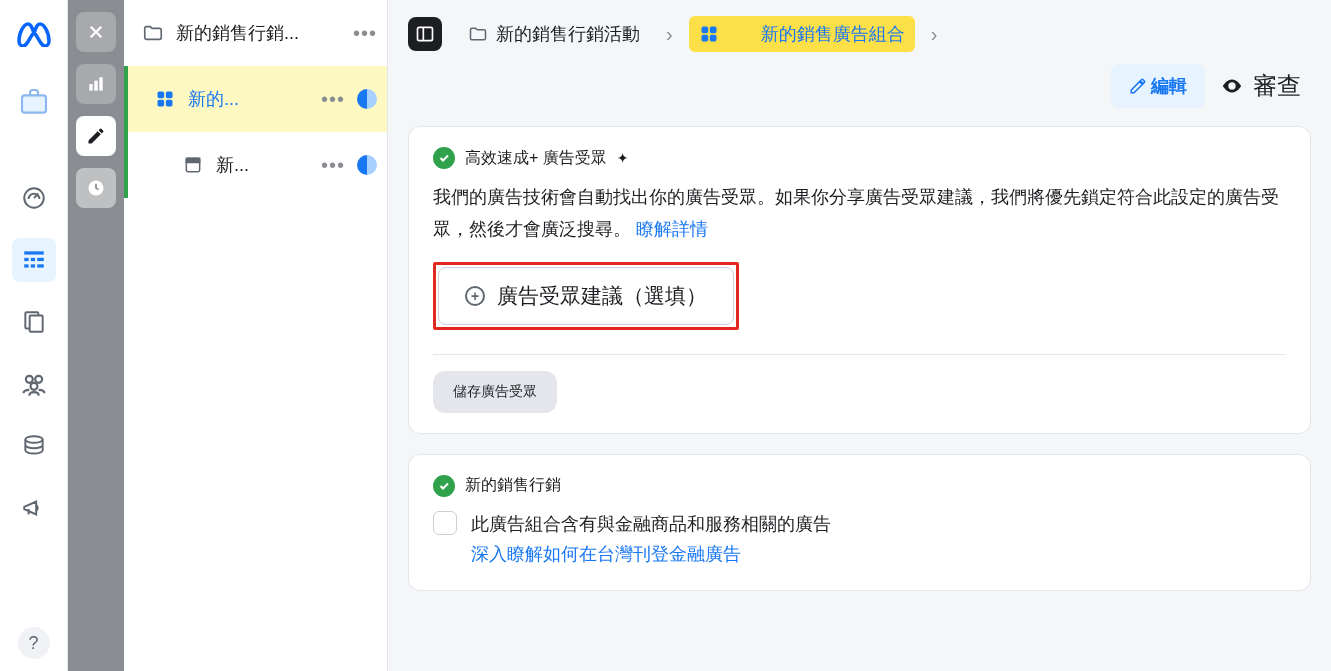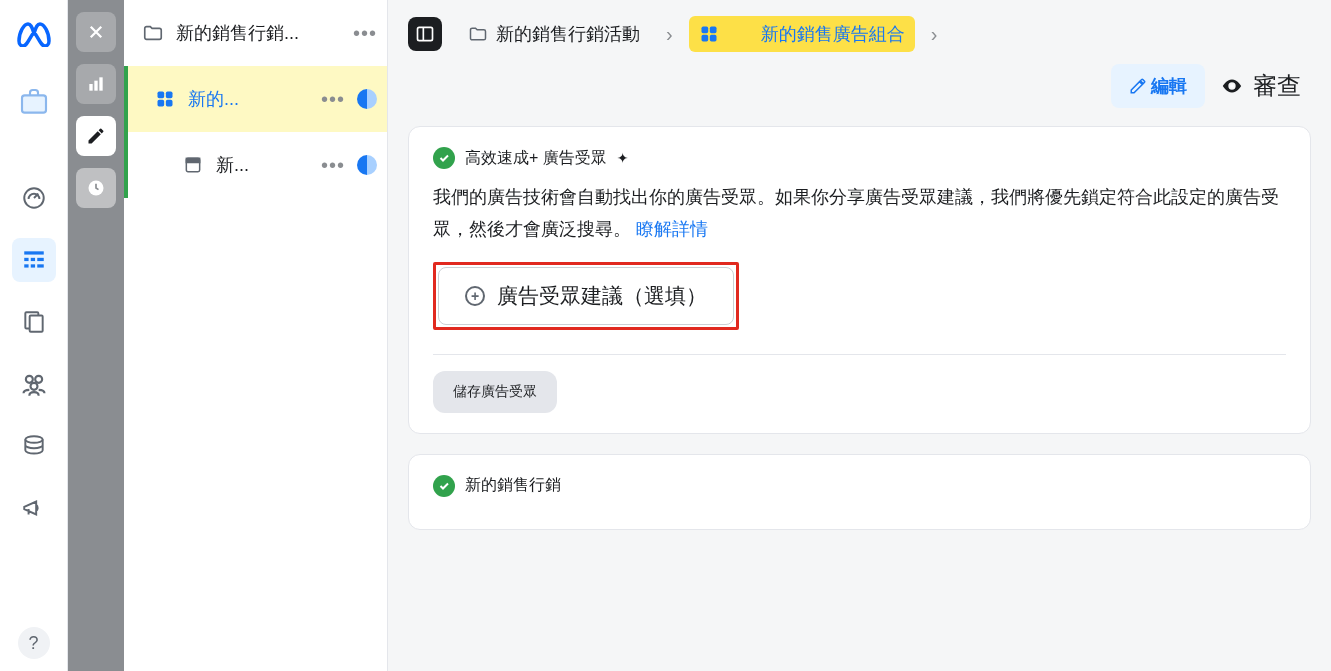--- a/index.html
+++ b/index.html
@@ -269,17 +269,24 @@
 
     <div class="card">
       <div class="card-title-row">
         <span class="check-badge">
           <svg width="12" height="12" viewBox="0 0 24 24" fill="none" stroke="#fff" stroke-width="4">
               <path d="M5 12l5 5L20 7"></path>
             </svg>
         </span>
         <span class="card-title">新的銷售行銷</span>
       </div>
+      <div class="checkbox-row">
+        <div class="fake-checkbox"></div>
+        <div class="checkbox-text">
+          <div>此廣告組合含有與金融商品和服務相關的廣告</div>
+          <div class="sub">深入瞭解如何在台灣刊登金融廣告</div>
+        </div>
+      </div>
     </div>
 
   </div>
 
 </div>
 
 </body></html>

